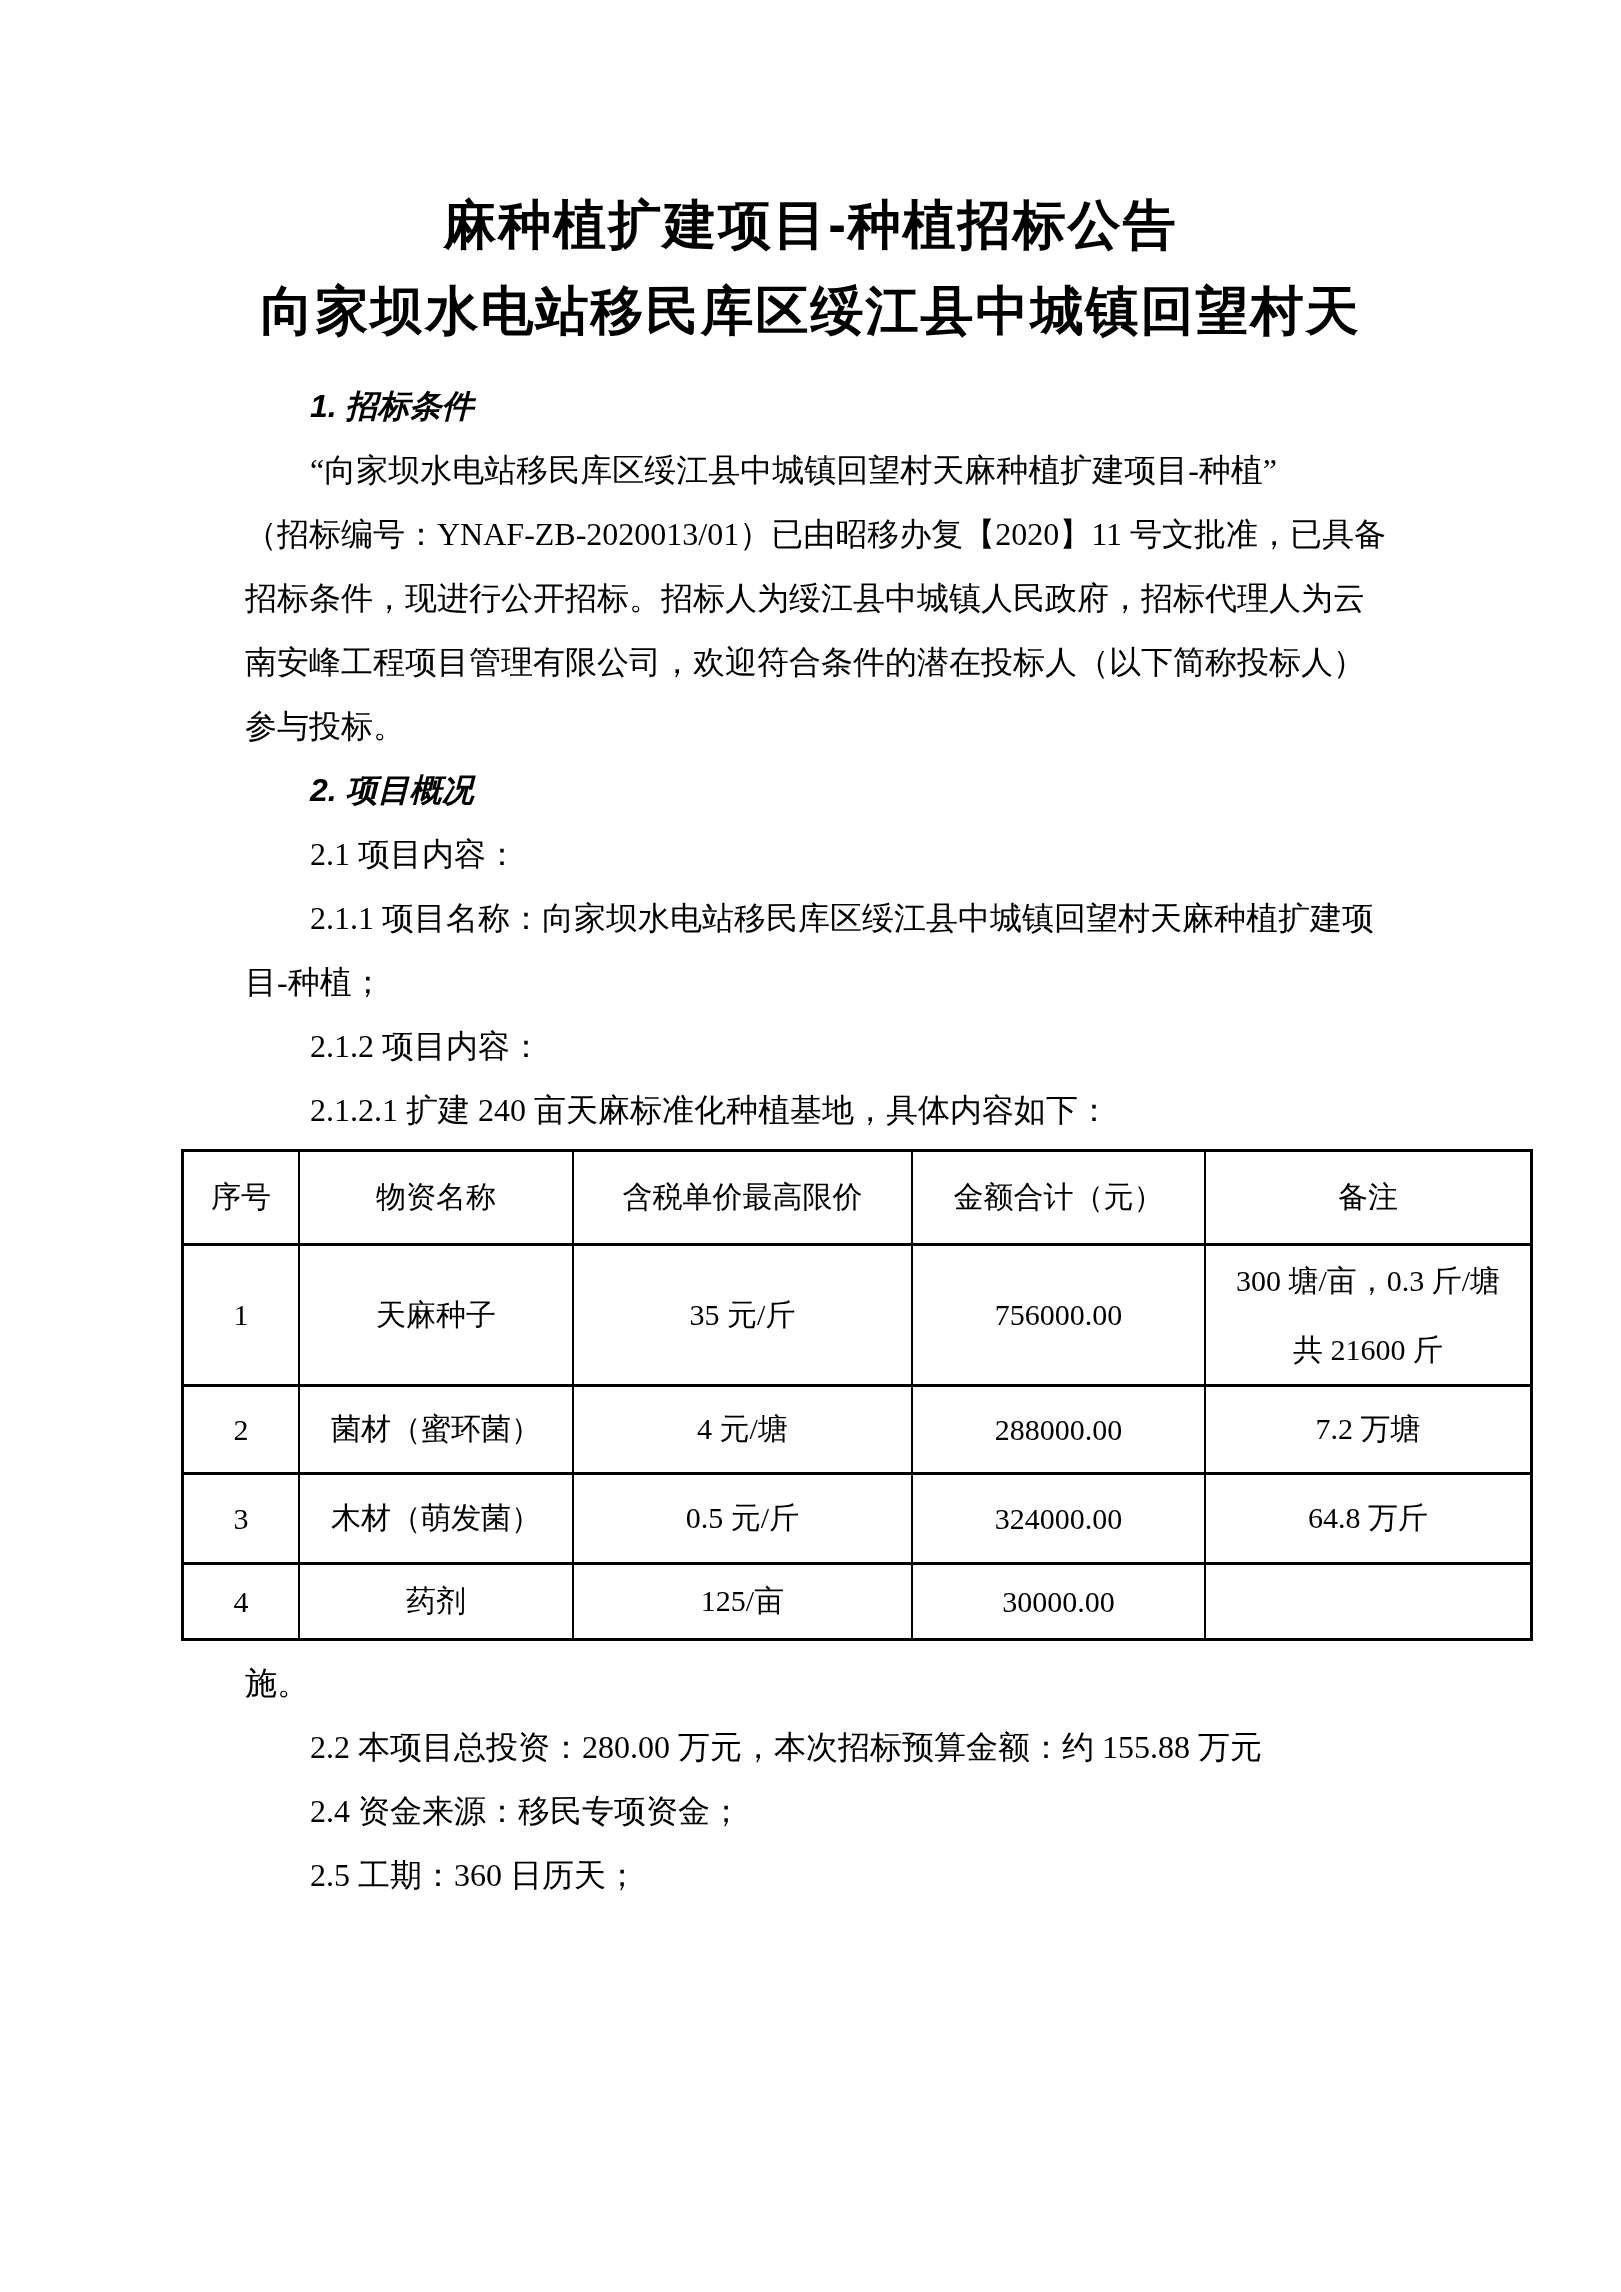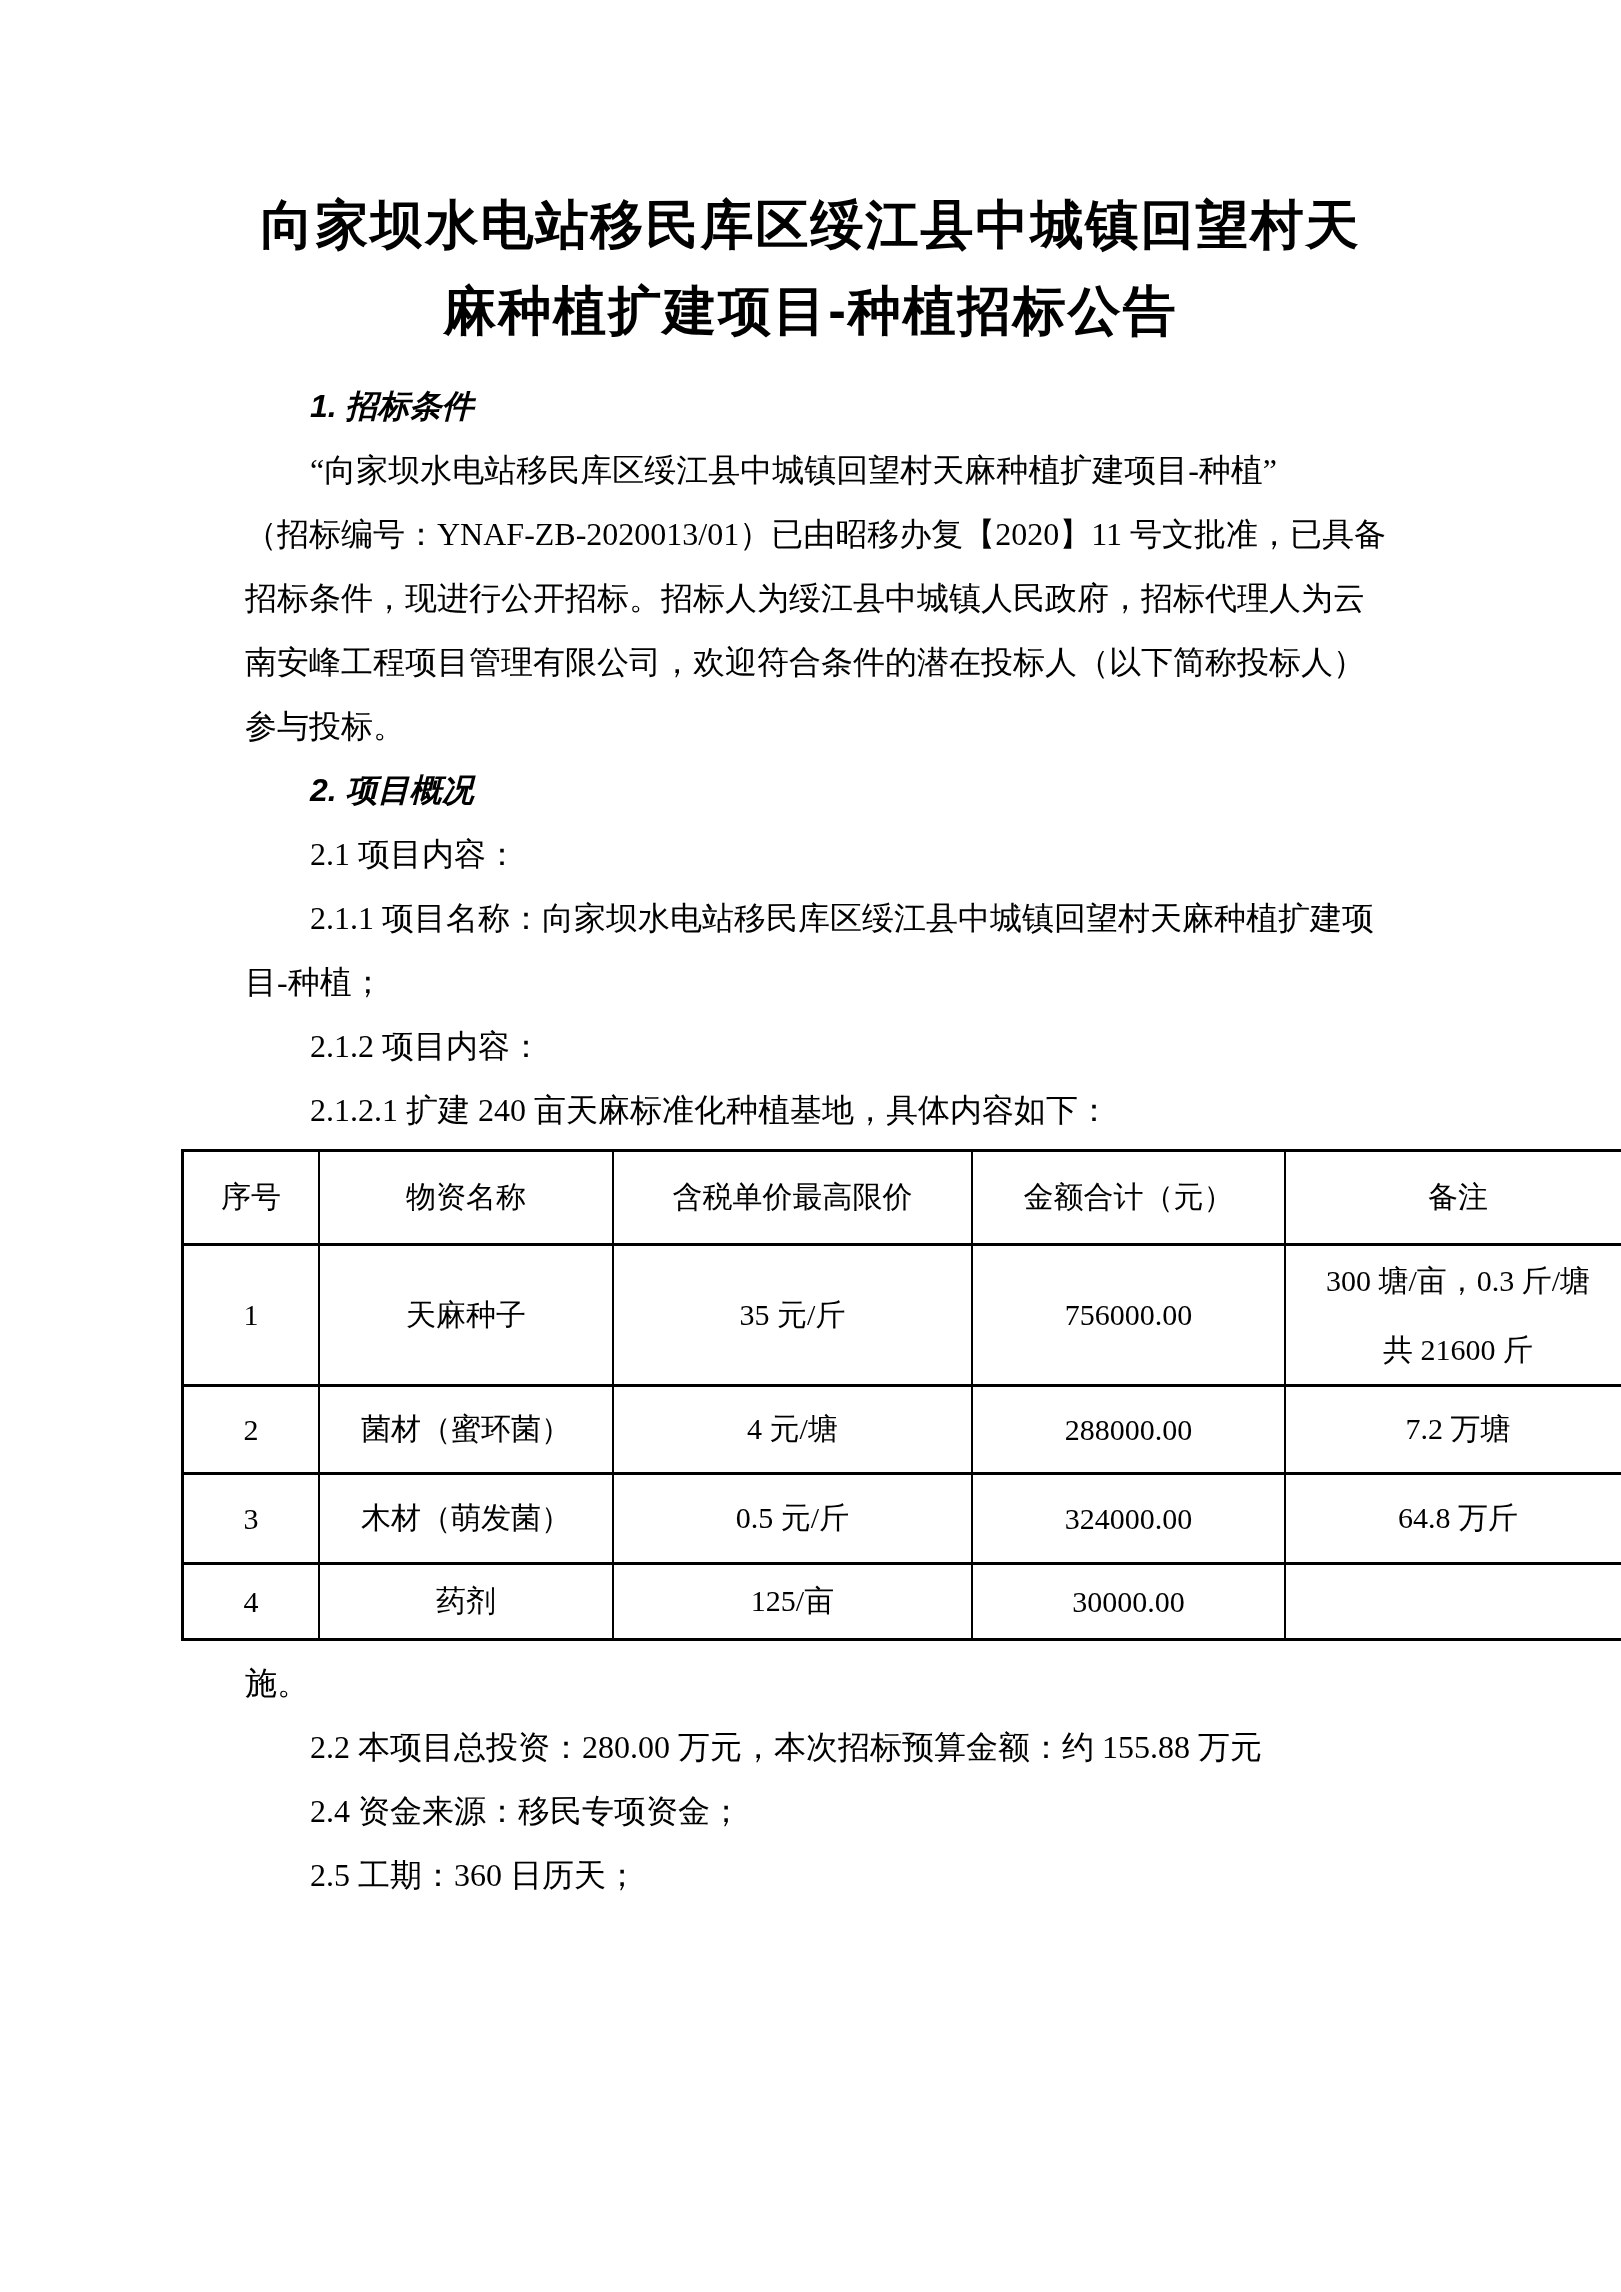--- a/index.html
+++ b/index.html
@@ -22,21 +22,21 @@
   }
   .line.h{font-family:"Liberation Sans","DejaVu Sans",sans-serif;font-weight:bold;font-style:italic;}
   .line.ind{padding-left:65px;}
   .tbl-wrap{margin:7.8px 0 0 181px;}
   table.items{
     border-collapse:collapse;table-layout:fixed;width:1259px;
     font-size:30px;text-align:center;
   }
   table.items td{
     border:2px solid #000;border-top-width:3.9px;border-bottom-width:3.9px;
-    vertical-align:middle;padding:0 18px;overflow:hidden;
+    vertical-align:middle;padding:0 8px;overflow:hidden;
   }
   table.items{border:3.9px solid #000;}
   tr.hrow{height:94px;}
   tr.r1{height:137px;}
   tr.r2{height:88px;}
   tr.r3{height:90px;}
   tr.r4{height:76px;}
   .col-no{width:98px;}
   .col-name{width:256px;}
   .col-price{width:321px;}
@@ -44,22 +44,22 @@
   .col-remark{width:308px;}
   .remark-line{display:block;line-height:69px;white-space:nowrap;}
   .content.after{margin-top:9.8px;}
 </style>
 </head>
 <body>
 
 <div class="page">
 
   <div class="title">
+    <div>麻种植扩建项目-种植招标公告</div>
     <div>向家坝水电站移民库区绥江县中城镇回望村天</div>
-    <div>麻种植扩建项目-种植招标公告</div>
   </div>
 
   <div class="content first">
     <div class="line h ind">1. 招标条件</div>
     <div class="line ind">“向家坝水电站移民库区绥江县中城镇回望村天麻种植扩建项目-种植”</div>
     <div class="line">（招标编号：YNAF-ZB-2020013/01）已由昭移办复【2020】11 号文批准，已具备</div>
     <div class="line">招标条件，现进行公开招标。招标人为绥江县中城镇人民政府，招标代理人为云</div>
     <div class="line">南安峰工程项目管理有限公司，欢迎符合条件的潜在投标人（以下简称投标人）</div>
     <div class="line">参与投标。</div>
     <div class="line h ind">2. 项目概况</div>

